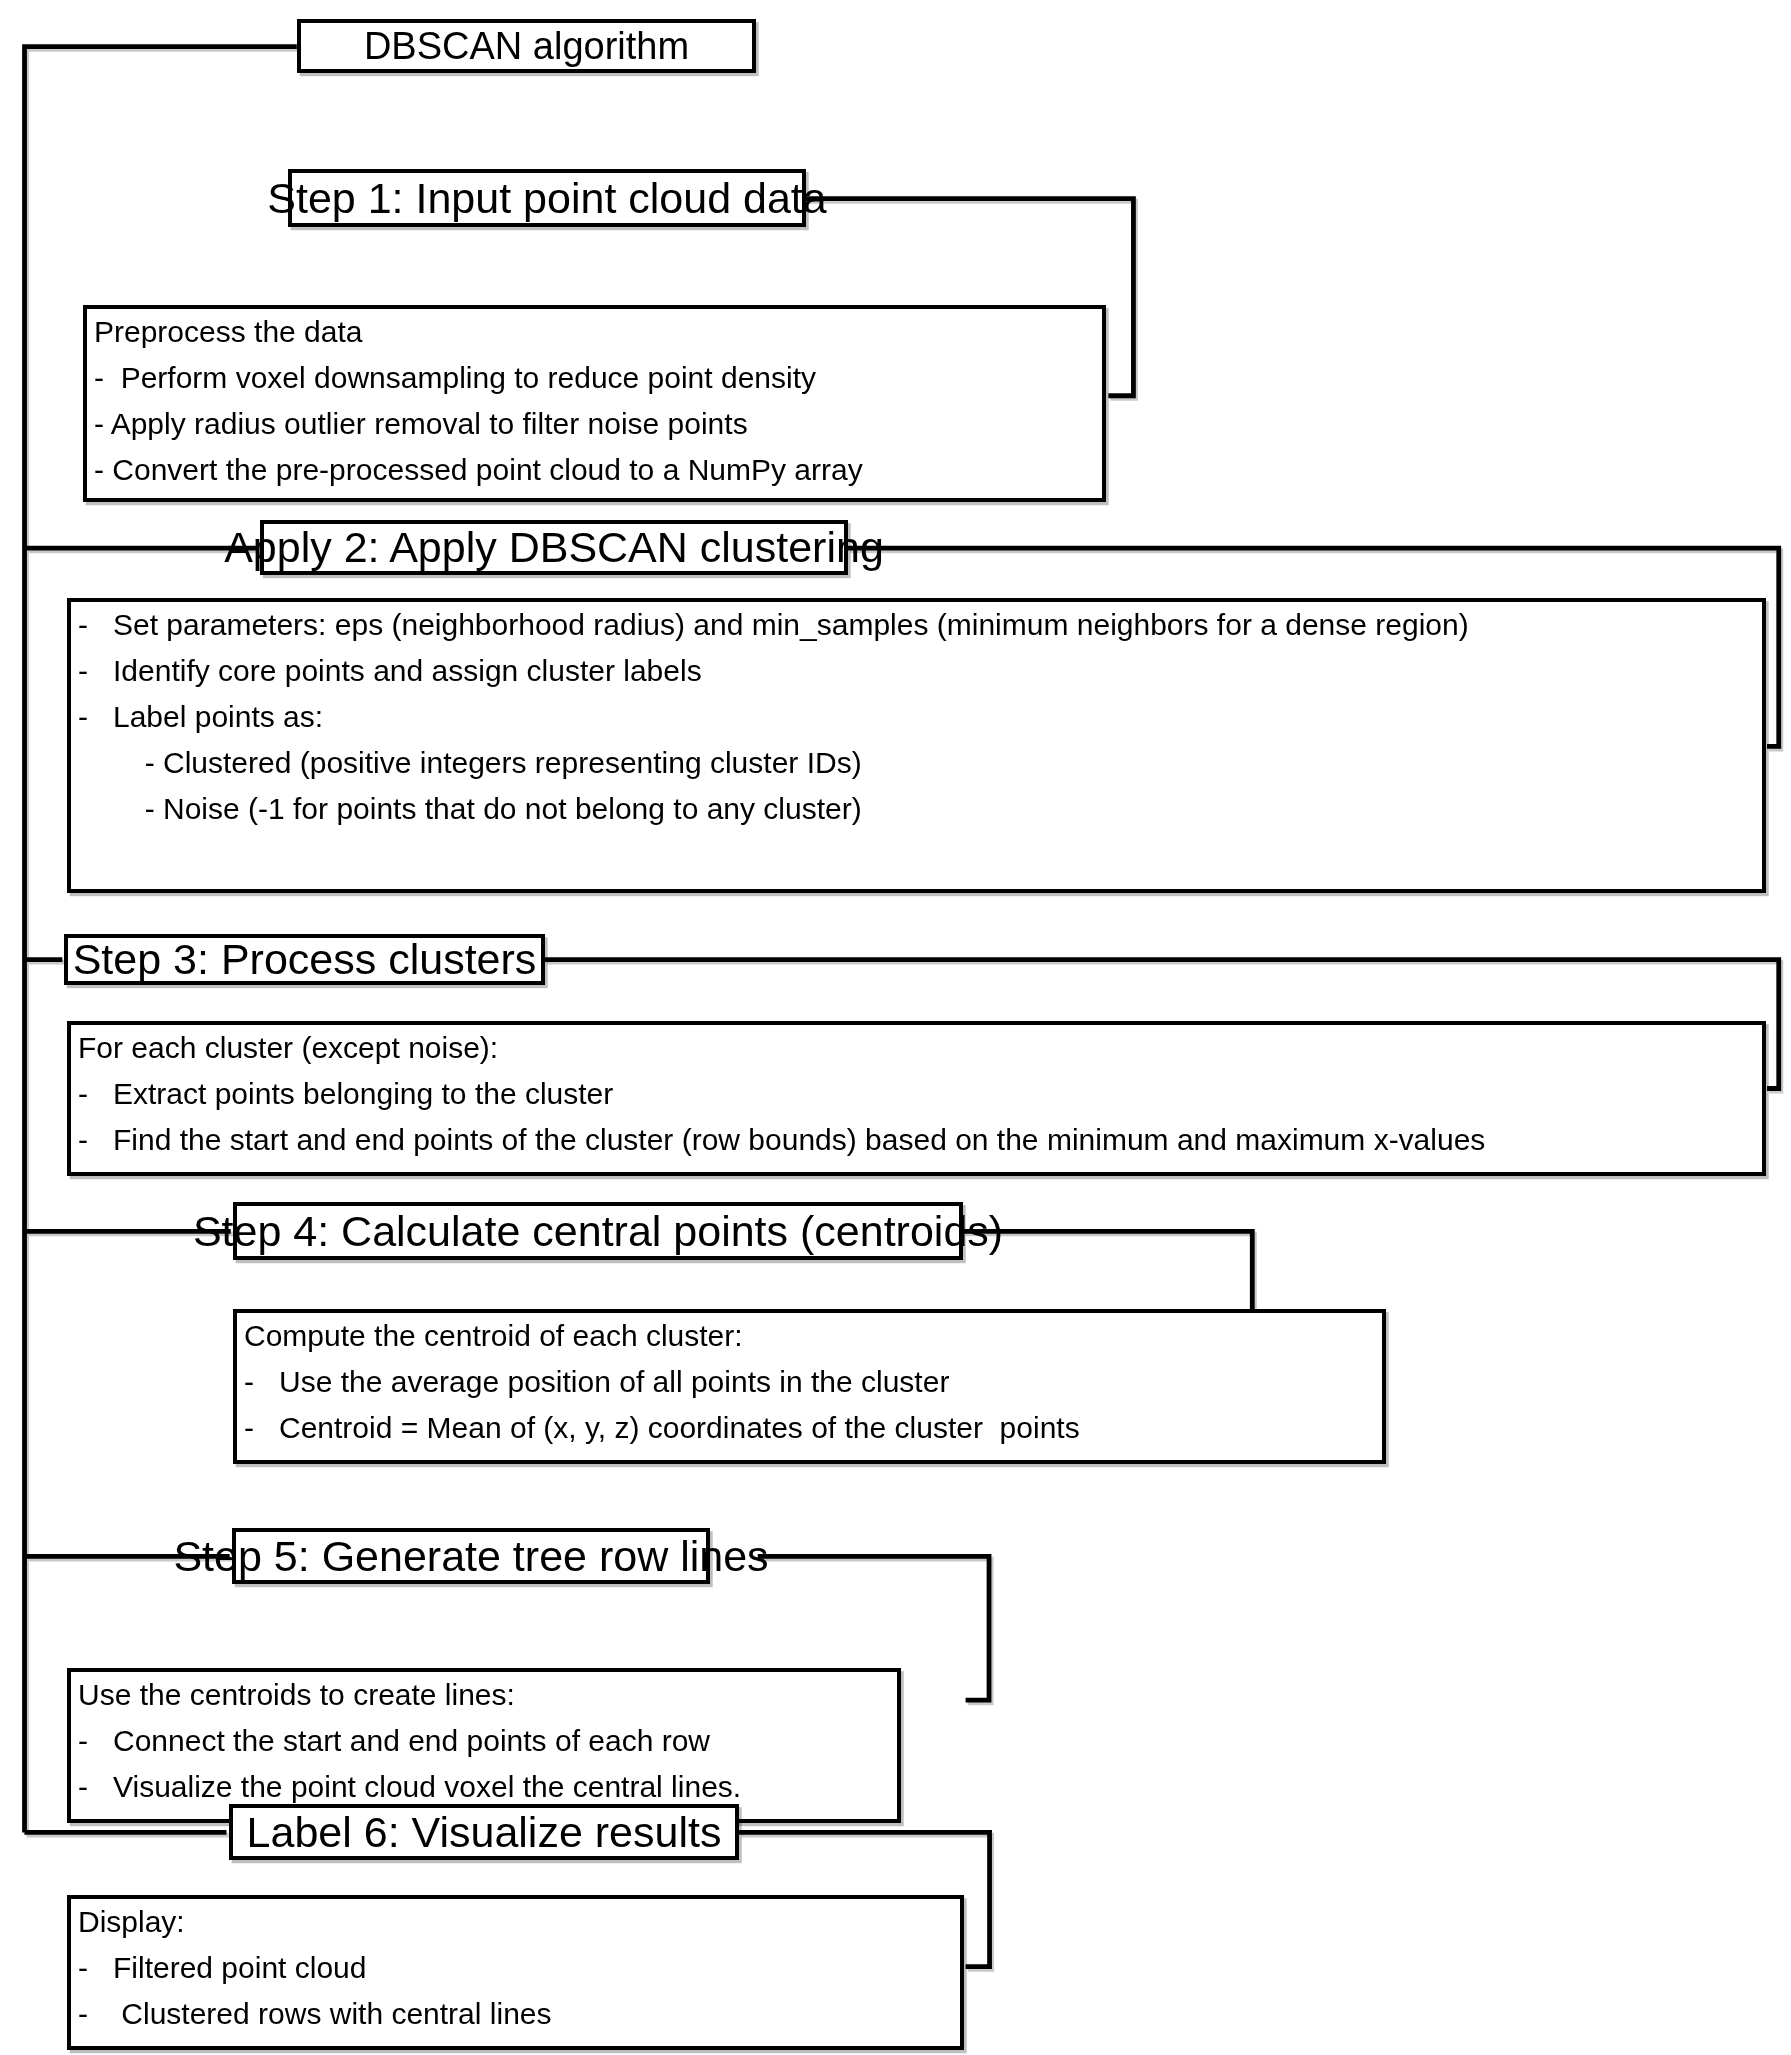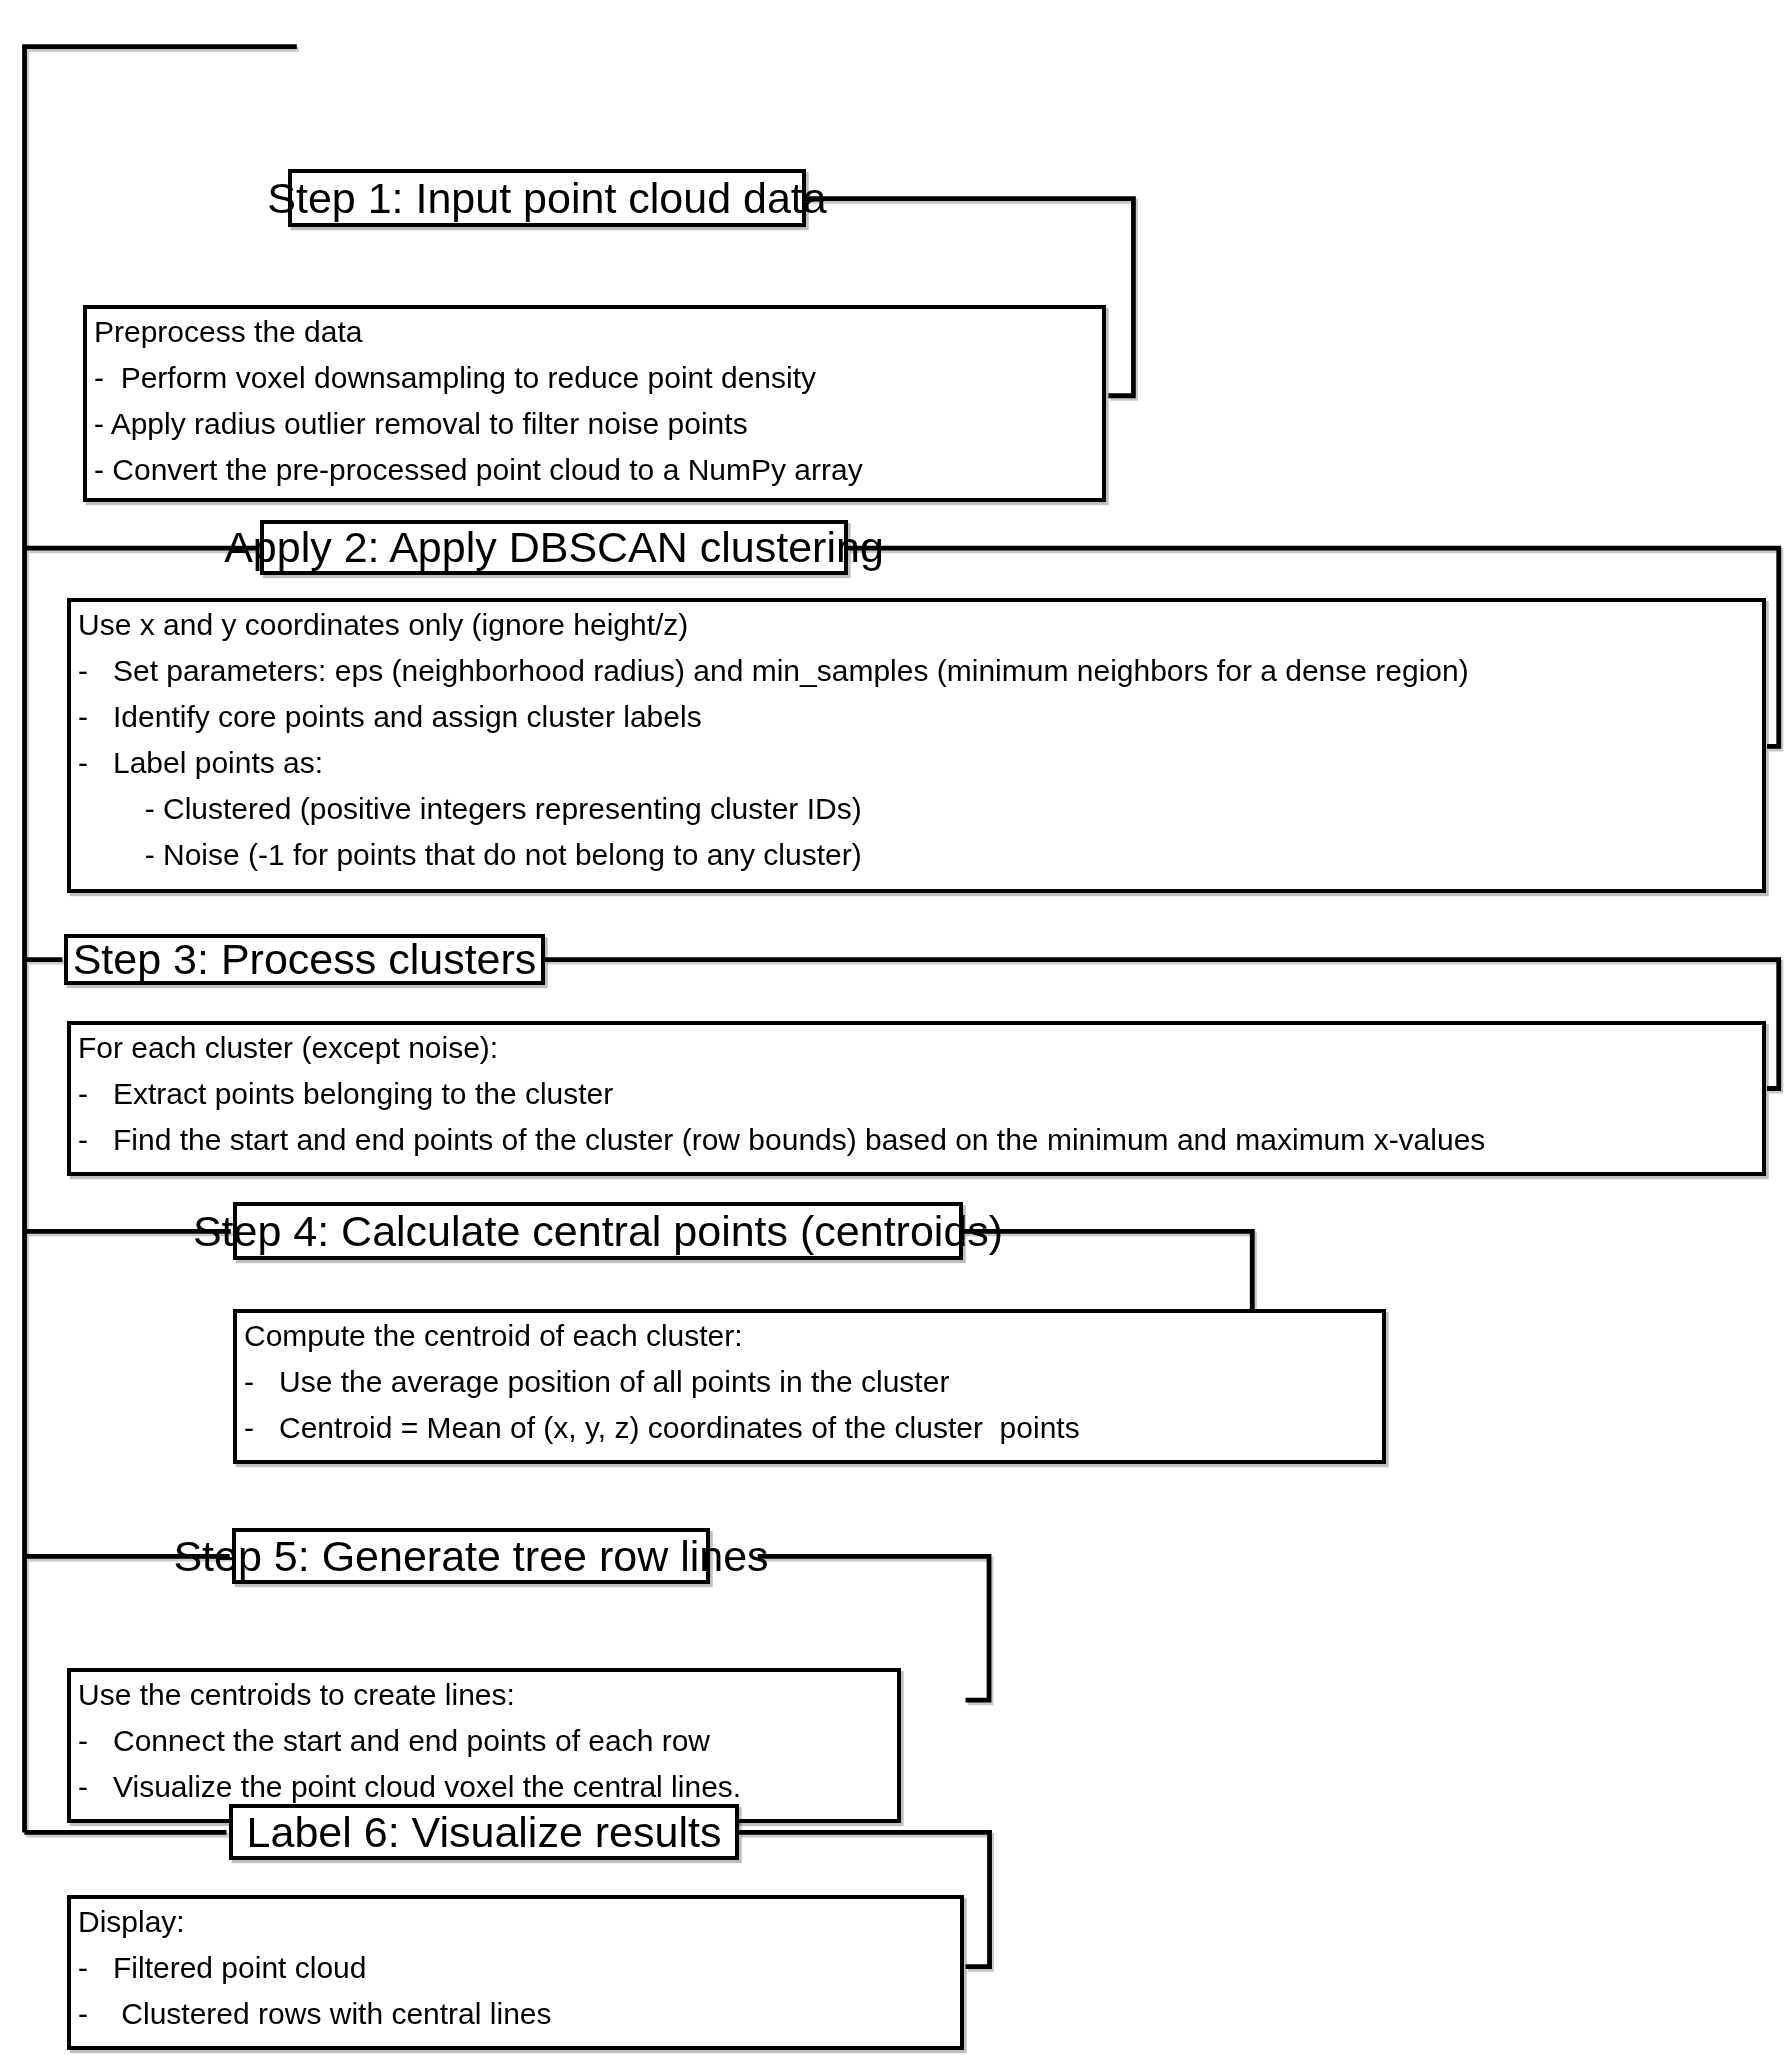--- a/index.html
+++ b/index.html
@@ -63,36 +63,38 @@
       <path d="M46 3438 H425" marker-end="url(#ah)"></path>
       <path d="M1512 372 H2127 V742 H2080" marker-end="url(#ah)"></path>
       <path d="M1591 1028 H3338 V1400 H3316" marker-end="url(#ah)"></path>
       <path d="M1022 1800 H3338 V2042 H3316" marker-end="url(#ah)"></path>
       <path d="M1808 2310 H2350 V2590 H2317" marker-end="url(#ah)"></path>
       <path d="M1422 2920 H1856 V3190 H1812" marker-end="url(#ah)"></path>
       <path d="M1387 3438 H1857 V3690 H1812" marker-end="url(#ah)"></path>
     </g>
   </svg>
 
+  <div class="box step title-box" style="left:297px;top:19px;width:459px;height:54px">
+    <span class="lbl">DBSCAN algorithm</span>
+  </div>
 
   <div class="box step" style="left:288px;top:169px;width:518px;height:58px">
     <span class="lbl">Step 1: Input point cloud data</span>
   </div>
   <div class="box detail" style="left:83px;top:305px;width:1023px;height:197px">
     <div class="tline">Preprocess the data</div>
     <div class="tline">-  Perform voxel downsampling to reduce point density</div>
     <div class="tline">- Apply radius outlier removal to filter noise points</div>
     <div class="tline">- Convert the pre-processed point cloud to a NumPy array</div>
   </div>
 
   <div class="box step" style="left:260px;top:520px;width:588px;height:55px">
     <span class="lbl">Apply 2: Apply DBSCAN clustering</span>
   </div>
   <div class="box detail" style="left:67px;top:598px;width:1699px;height:295px">
-    <div class="tline">Use x and y coordinates only (ignore height/z)</div>
     <div class="tline">-   Set parameters: eps (neighborhood radius) and min_samples (minimum neighbors for a dense region)</div>
     <div class="tline">-   Identify core points and assign cluster labels</div>
     <div class="tline">-   Label points as:</div>
     <div class="tline">        - Clustered (positive integers representing cluster IDs)</div>
     <div class="tline">        - Noise (-1 for points that do not belong to any cluster)</div>
   </div>
 
   <div class="box step" style="left:64px;top:934px;width:481px;height:51px">
     <span class="lbl">Step 3: Process clusters</span>
   </div>

